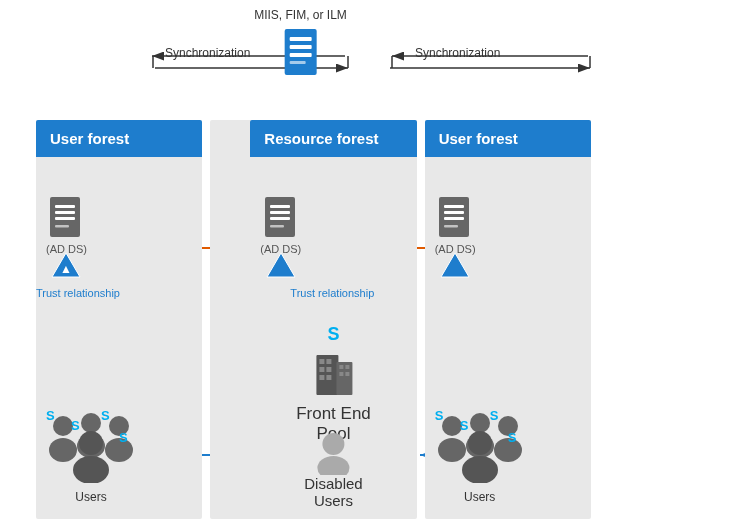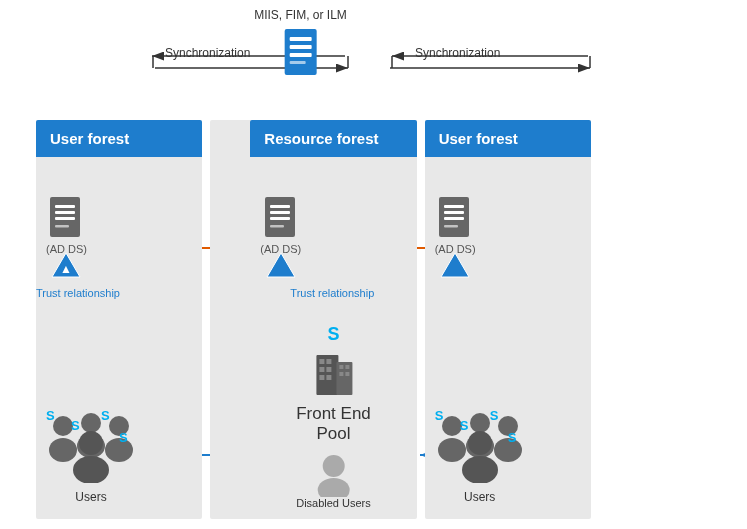--- a/index.html
+++ b/index.html
@@ -185,21 +185,21 @@
             <rect x="39" y="25" width="4" height="4" fill="#888"></rect>
           </svg>
           <span style="font-size:17px; color:#333; margin-top:2px;">Front End Pool</span>
         </div>
 
         <div style="position:absolute; bottom:5px; left:50%; transform:translateX(-50%); text-align:center; display:flex; flex-direction:column; align-items:center;">
           <svg width="50" height="45" viewBox="0 0 50 45">
             <circle cx="25" cy="14" r="11" fill="#aaa"></circle>
             <ellipse cx="25" cy="38" rx="16" ry="12" fill="#aaa"></ellipse>
           </svg>
-          <span style="font-size:11px; color:#333;">Disabled Users</span>
+          <span style="font-size:15px; color:#333;">Disabled Users</span>
         </div>
 
       </div>
     </div>
 
     <div style="flex:1; background:#e8e8e8; border-radius:2px; position:relative;">
       <div style="background:#1e7dcd; padding:10px 14px; color:#fff; font-size:15px; font-weight:600; border-radius:2px 2px 0 0;">User forest</div>
       <div style="position:relative; height:calc(100% - 42px); padding:8px;">
 
         <div style="position:absolute; top:40px; left:10px; display:flex; flex-direction:column; align-items:center;">

